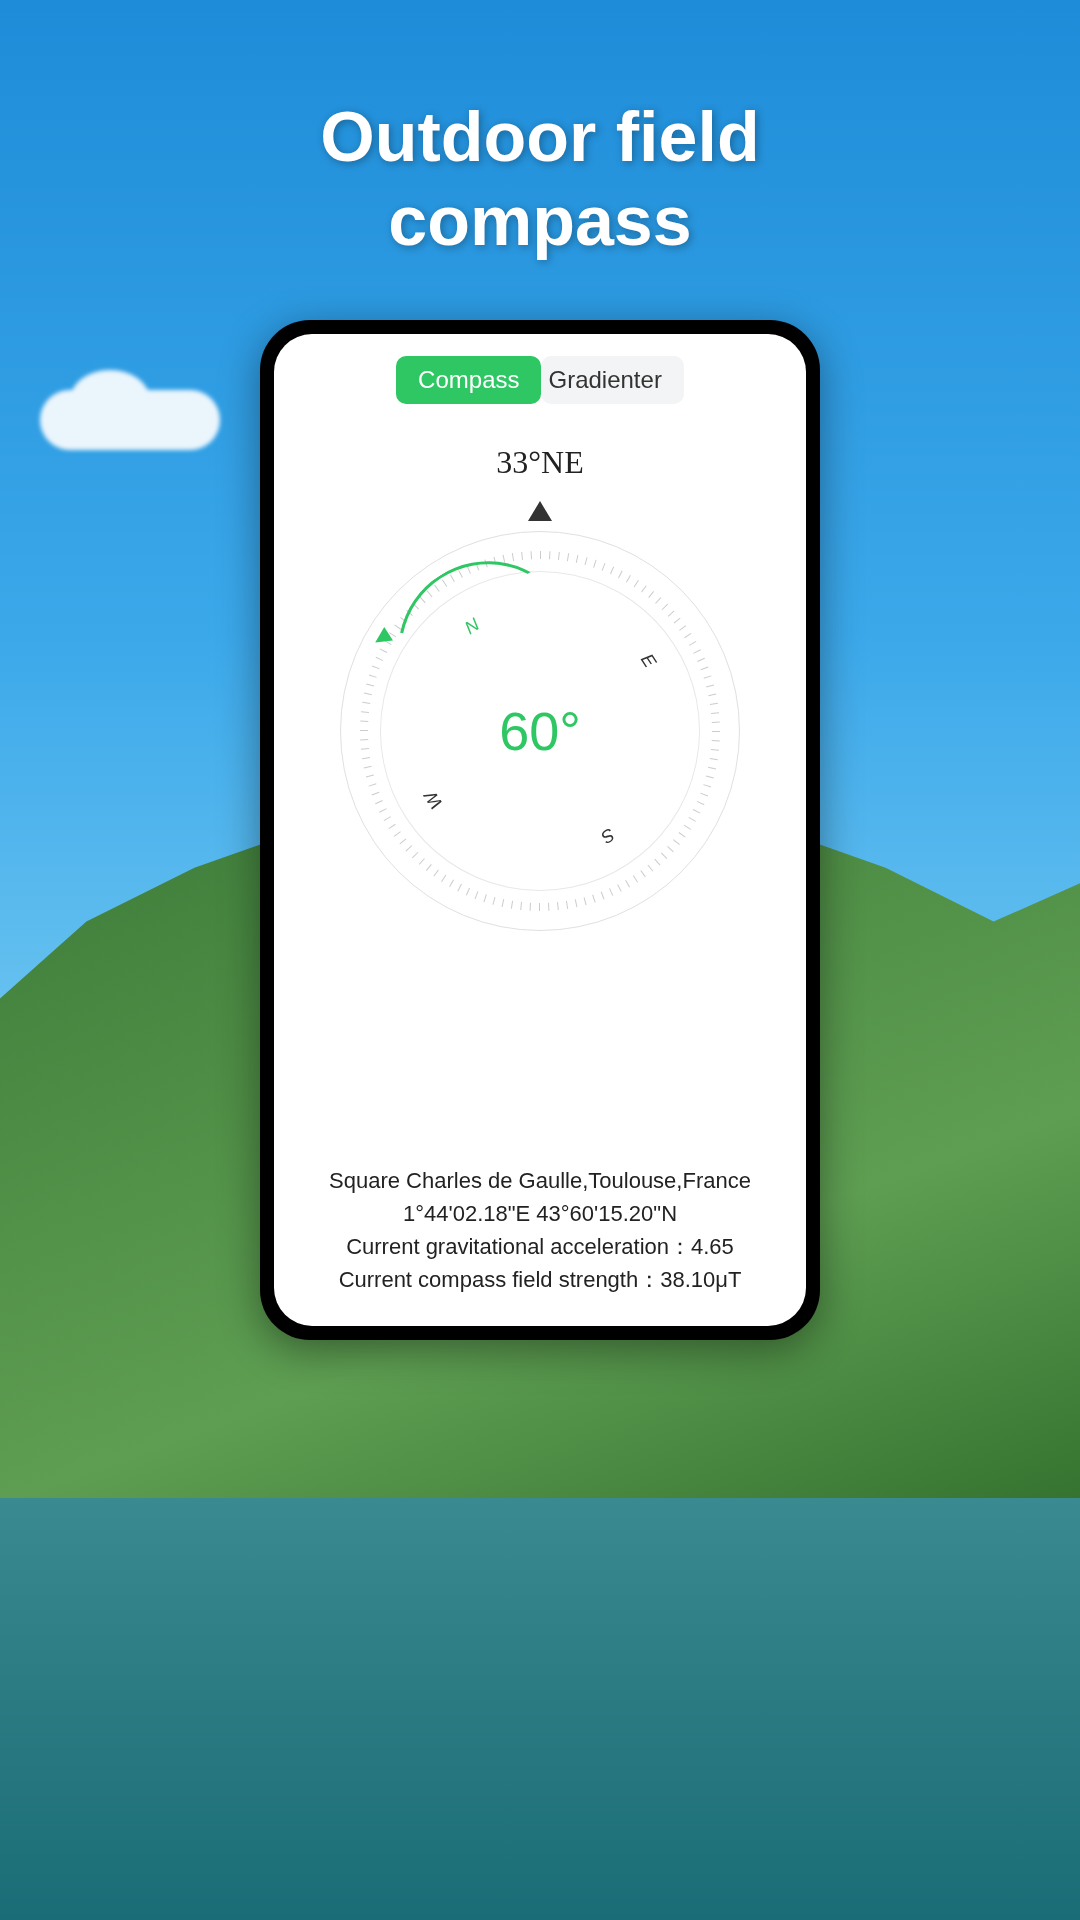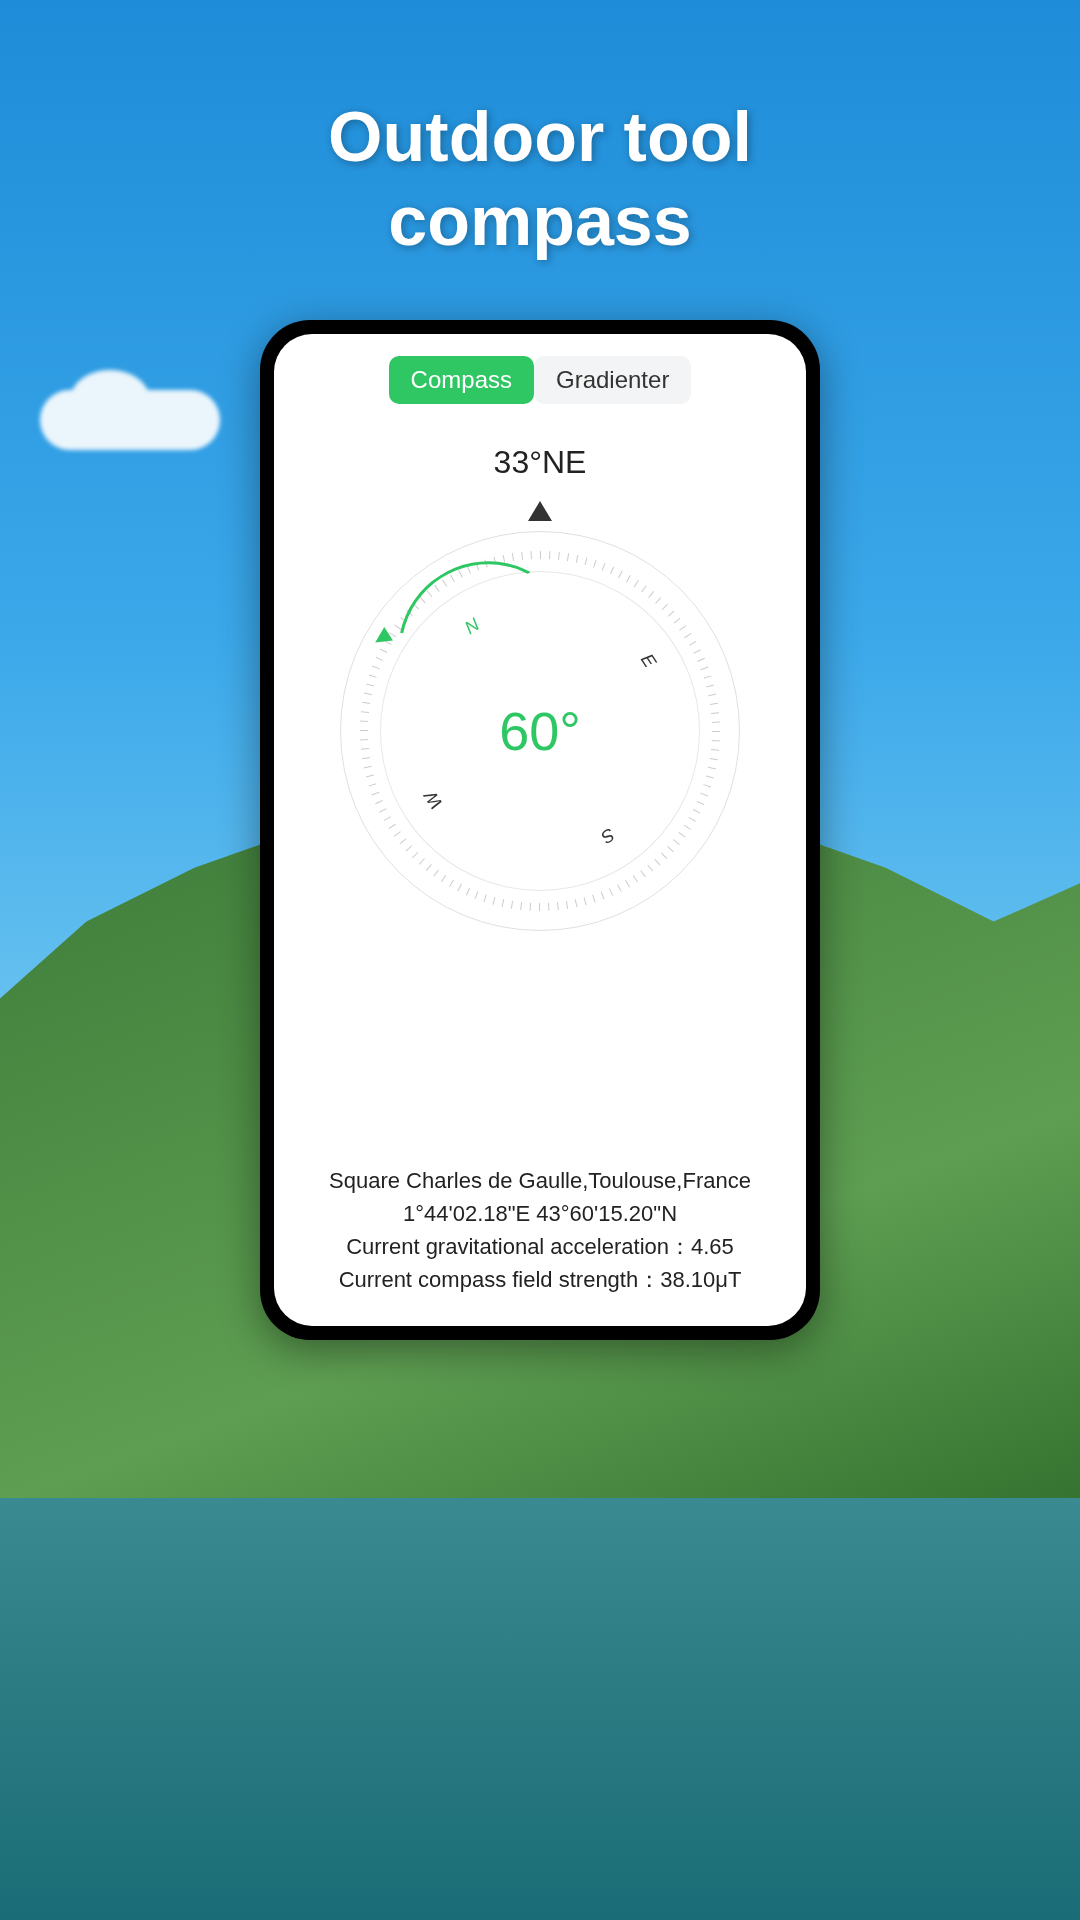--- a/index.html
+++ b/index.html
@@ -127,28 +127,30 @@
     }
 
     .tab.active {
       background: #2ec763;
       color: #fff;
     }
 
     .tab.inactive {
       background: #f3f4f5;
       color: #333;
+      padding-left: 7px;
     }
 
     .heading-reading {
       text-align: center;
       font-size: 32px;
       color: #222;
       font-weight: 500;
       margin-bottom: 30px;
+      font-family: Liberation Serif, serif;
     }
 
     .compass-wrapper {
       position: relative;
       width: 440px;
       height: 440px;
       margin: 0 auto 60px;
     }
 
     .pointer-top {
@@ -283,21 +285,21 @@
 <body>
 
 <div class="background">
   <div class="sky"></div>
   <div class="cloud"></div>
   <div class="mountains"></div>
   <div class="water"></div>
 </div>
 
 <div class="headline">
-  <div>Outdoor tool</div>
+  <div>Outdoor field</div>
   <div>compass</div>
 </div>
 
 <div class="phone-frame">
   <div class="phone-screen">
 
     <div class="tabs">
       <div class="tab active">Compass</div>
       <div class="tab inactive">Gradienter</div>
     </div>

